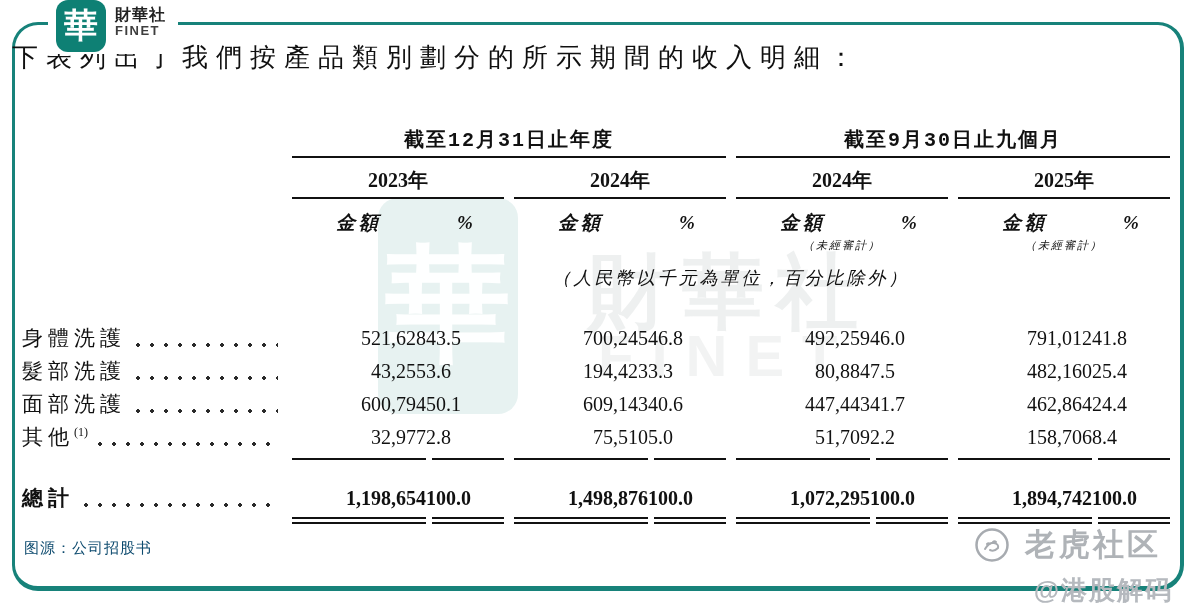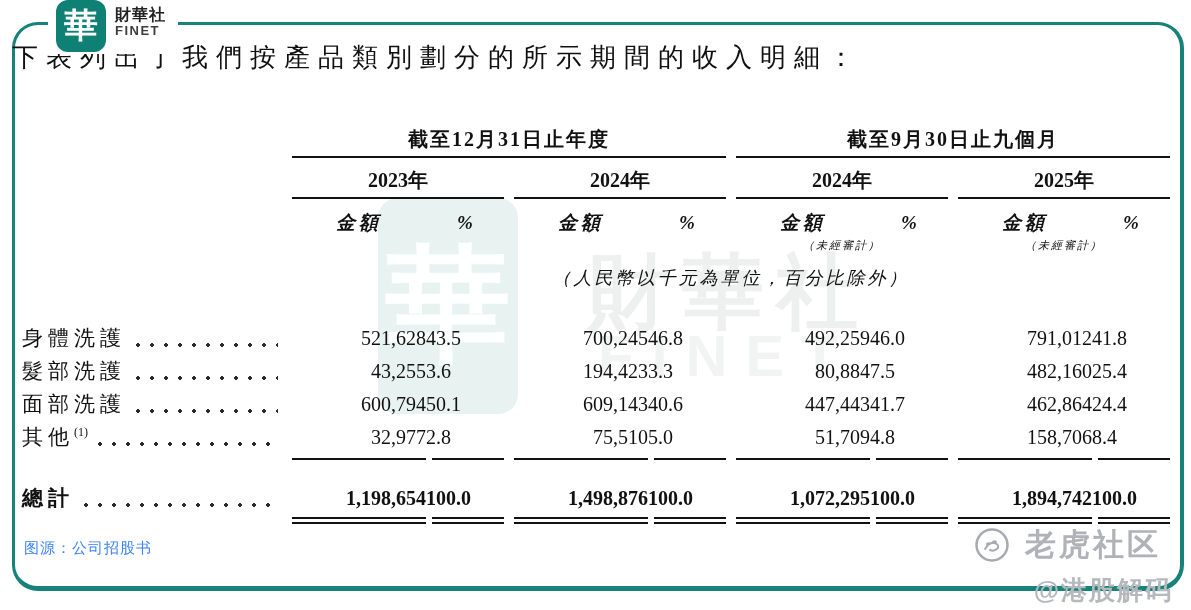--- a/index.html
+++ b/index.html
@@ -49,21 +49,21 @@
     font-size:58px;font-weight:bold;letter-spacing:18px;
     color:rgba(90,105,108,0.08);white-space:nowrap;
   }
   
   .tbl{position:absolute;left:22px;top:126px;width:1150px;z-index:2;}
   .row{display:flex;align-items:baseline;}
   .lab{width:270px;display:flex;align-items:baseline;}
   .amt{width:134px;text-align:right;}
   .pct{width:78px;text-align:left;}
   .gp{width:10px;}
-  .gspan{width:434px;text-align:center;}
+  .gspan{width:434px;text-align:center;font-family:Liberation Mono, monospace;}
   .ycell{width:212px;text-align:center;}
   .u2{border-bottom:2.5px solid #111;padding-bottom:3px;}
   .bold{font-weight:bold;}
   .ghdr-row{font-size:20px;}
   .ghdr-row .gspan{letter-spacing:2px;}
   .year-row{margin-top:9px;font-size:20px;}
   .sub-row{margin-top:11px;font-size:19px;}
   .sub-amt{width:134px;text-align:center;font-weight:bold;letter-spacing:4px;font-style:italic;}
   .sub-pct{width:78px;text-align:center;font-weight:bold;font-style:italic;}
   .unaud-row{margin-top:2px;font-size:11px;font-style:italic;}
@@ -84,21 +84,21 @@
   .rule-row{margin-top:2px;}
   .rule{border-top:2.5px solid #111;width:100%;}
   .rule-p{border-top:2.5px solid #111;width:72px;margin-left:auto;}
   .total-row{margin-top:24px;font-size:20px;}
   .dbl-row{margin-top:5px;}
   .dbl{height:3px;border-top:2.5px solid #111;border-bottom:2.5px solid #111;width:100%;}
   .dbl-p{height:3px;border-top:2.5px solid #111;border-bottom:2.5px solid #111;width:72px;margin-left:auto;}
   
   .source{
     position:absolute;left:24px;top:539px;z-index:2;
-    font-family:"Liberation Sans",sans-serif;font-size:15px;color:#3b82f6;letter-spacing:1px;
+    font-family:"Liberation Sans",sans-serif;font-size:15px;color:#0c4a6e;letter-spacing:1px;
   }
   .tiger{
     position:absolute;right:30px;top:524px;z-index:3;
     display:flex;align-items:center;gap:15px;
     font-family:"Liberation Sans",sans-serif;color:#a7abb0;
   }
   .tiger-txt{font-size:31px;font-weight:bold;letter-spacing:3px;opacity:0.9;}
   .handle{
     position:absolute;right:18px;top:573px;z-index:3;
     font-family:"Liberation Sans",sans-serif;font-size:26px;font-weight:bold;
@@ -235,21 +235,21 @@
       <span class="cjk"><span>其他</span><sup>(1)</sup></span>
       <span class="leader"></span>
     </div>
     <div class="amt">32,977</div>
     <div class="pct">2.8</div>
     <div class="gp"></div>
     <div class="amt">75,510</div>
     <div class="pct">5.0</div>
     <div class="gp"></div>
     <div class="amt">51,709</div>
-    <div class="pct">4.8</div>
+    <div class="pct">2.2</div>
     <div class="gp"></div>
     <div class="amt">158,706</div>
     <div class="pct">8.4</div>
   </div>
 
   <div class="row rule-row">
     <div class="lab"></div>
     <div class="amt">
         <div class="rule"></div>
       </div>

